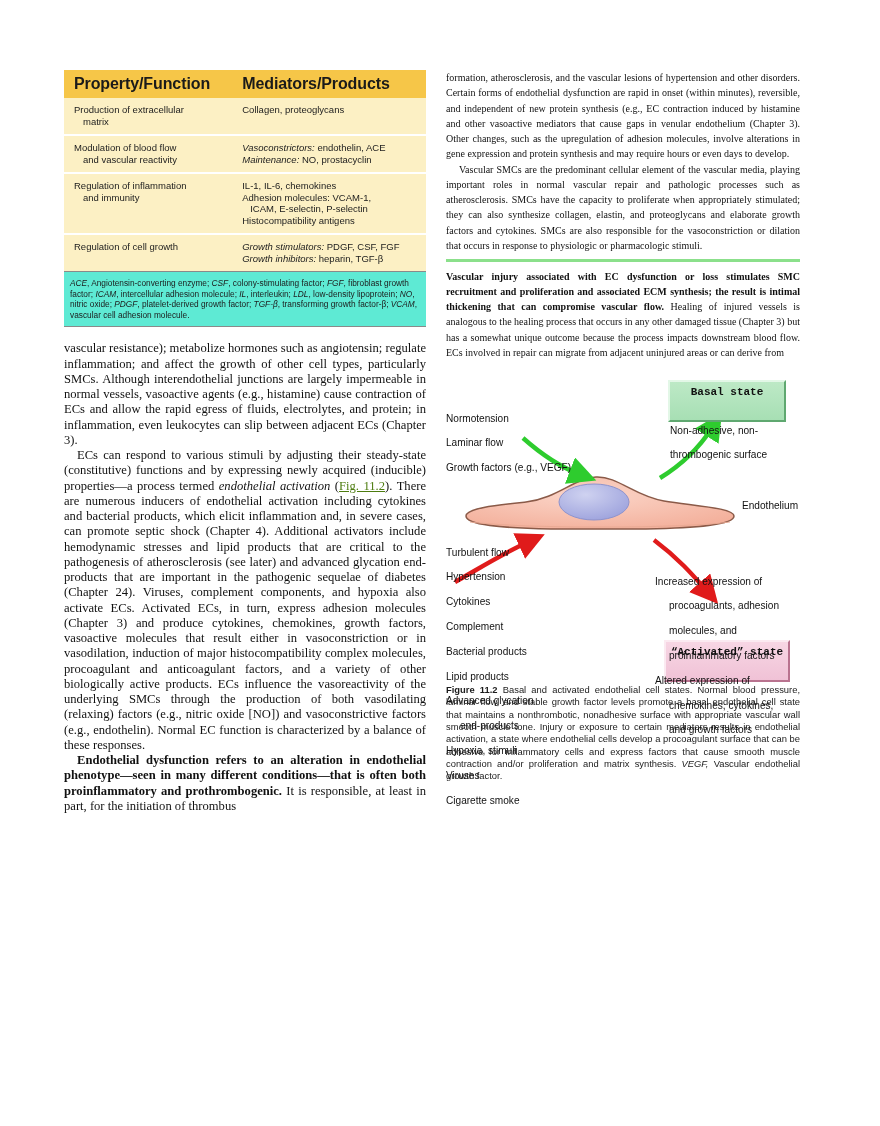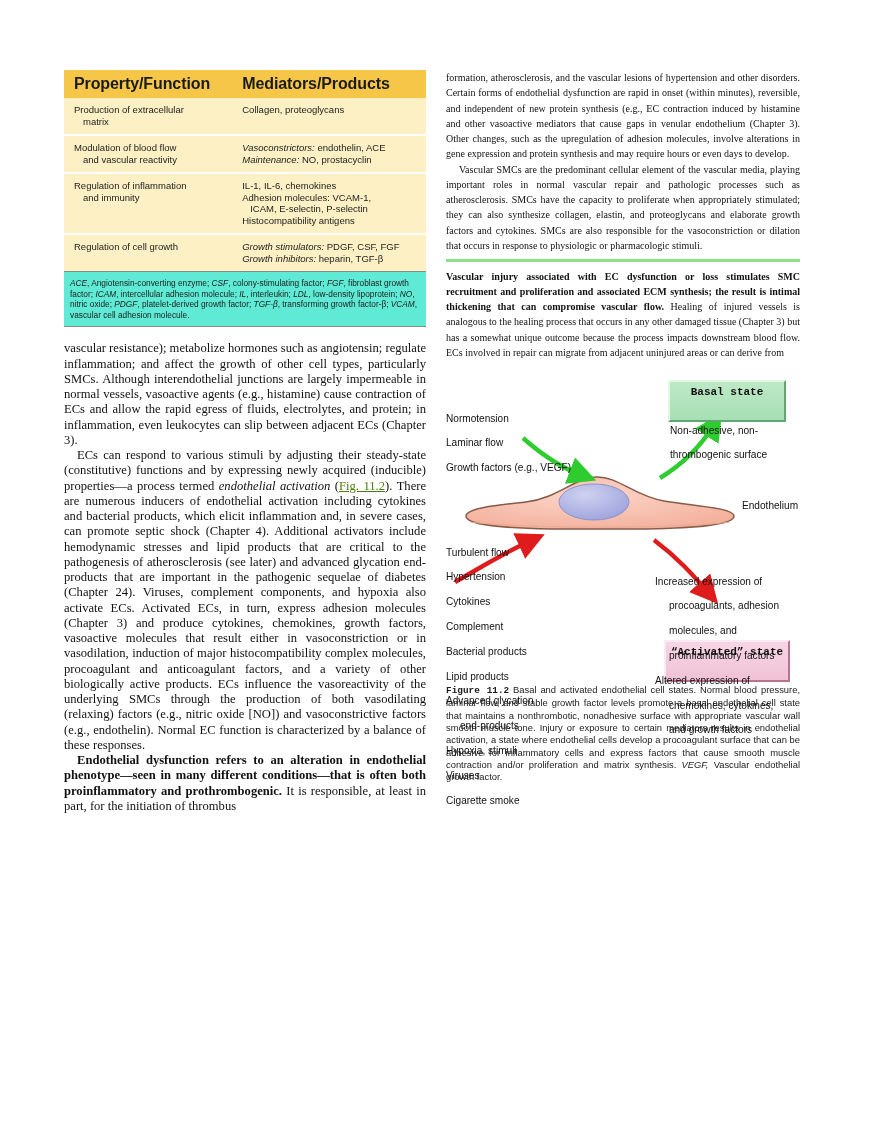--- a/index.html
+++ b/index.html
@@ -60,21 +60,21 @@
              font-size:11px;color:#111;text-align:center;padding:4px 0 22px 0;}
   .basal{background:linear-gradient(#BDE9C6,#A7DFB4);
          border-top:2px solid #E3F7E7;border-left:2px solid #E3F7E7;
          border-right:2px solid #5FA870;border-bottom:2px solid #5FA870;}
   .activated{background:linear-gradient(#F7D6E4,#F0C2D6);
          border-top:2px solid #FBEAF1;border-left:2px solid #FBEAF1;
          border-right:2px solid #B9738F;border-bottom:2px solid #B9738F;}
 
   .fig-cap{font-family:"Liberation Sans",sans-serif;font-size:9.4px;line-height:12.3px;
            color:#1b1b1b;margin-top:6px;text-align:justify;}
-  .fig-cap b{font-weight:bold;font-family:Liberation Mono, monospace;}
+  .fig-cap b{font-weight:bold;}
   .fig-cap i{font-style:italic;}
 </style>
 </head>
 <body>
 
 <div class="page">
 
   <div class="col" id="left-col">
 
     <div class="tbl-wrap">

